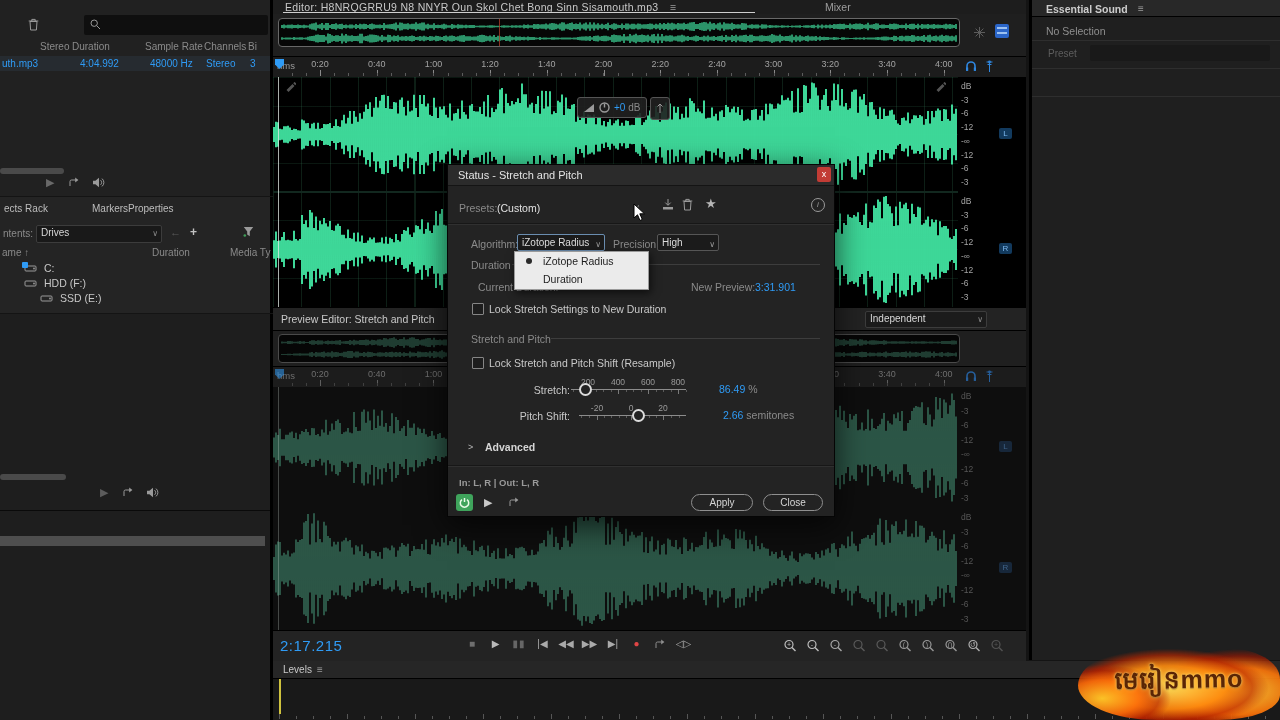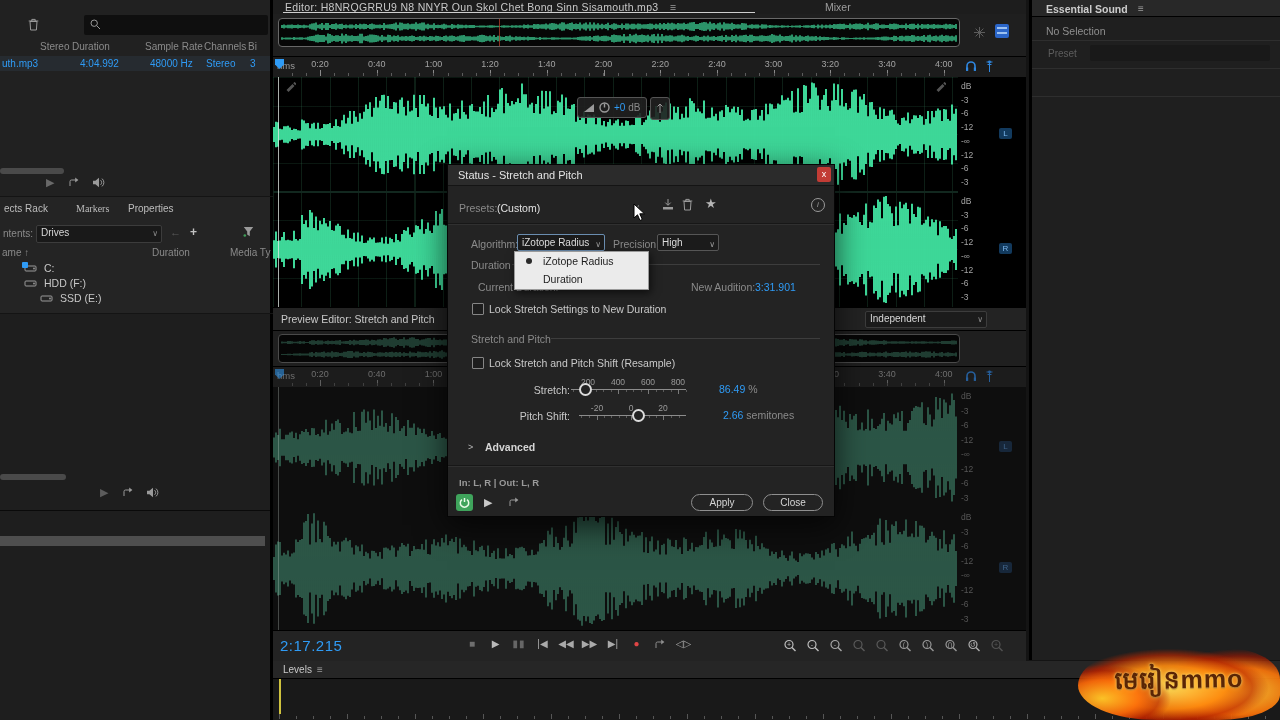--- a/index.html
+++ b/index.html
@@ -171,21 +171,21 @@
         <svg width="13" height="11" viewBox="0 0 13 11">
           <path d="M1 3.8h2.4L7 .8v9.4L3.4 7.2H1z" fill="currentColor"></path>
           <path d="M8.6 3.2a3 3 0 0 1 0 4.6 M10 1.6a5 5 0 0 1 0 7.8" fill="none" stroke="currentColor"></path>
         </svg>
       </span>
   </div>
 
   <div class="browser-panel panel">
     <div id="browser-tabs">
         <div class="tab" style="left: 4px;">ects Rack</div>
-        <div class="tab" style="left: 76px; font-family: Liberation Serif, serif;">Markers</div>
+        <div class="tab" style="left: 92px;">Markers</div>
         <div class="tab" style="left: 128px;">Properties</div>
       </div>
     <span class="abs lbl" style="left:3px;top:31px;">ntents:</span>
     <div class="select" style="left:36px;top:28px;width:116px;height:16px;">
       <span>Drives</span>
       <span class="chev">∨</span>
     </div>
     <span class="abs" style="left:170px;top:29px;color:#5c5c5c;font-size:11px;">←</span>
     <span class="abs" style="left:190px;top:28px;color:#c2c2c2;font-size:12px;font-weight:bold;">+</span>
     <span class="abs icon" style="left:243px;top:29px;">
@@ -758,21 +758,21 @@
     </div>
     <span class="abs lbl" style="left:165px;top:73px;">Precision:</span>
     <div class="drop" style="left:209px;top:69px;width:62px;">
       <span>High</span>
       <span class="chev">∨</span>
     </div>
 
     <span class="abs lbl" style="left:23px;top:94px;">Duration</span>
     <div class="gline" style="left:64px;top:99px;width:308px;"></div>
     <span class="abs lbl" style="left:30px;top:116px;">Current Duration:</span>
-    <span class="abs lbl" style="left:243px;top:116px;">New Audition:</span>
+    <span class="abs lbl" style="left:243px;top:116px;">New Preview:</span>
     <span class="abs blue" style="left:307px;top:116px;">3:31.901</span>
 
     <span class="chk" style="left:24px;top:138px;"></span>
     <span class="abs" style="left:41px;top:138px;color:#c9c9c9;">Lock Stretch Settings to New Duration</span>
 
     <span class="abs lbl" style="left:23px;top:168px;">Stretch and Pitch</span>
     <div class="gline" style="left:103px;top:173px;width:269px;"></div>
 
     <span class="chk" style="left:24px;top:192px;"></span>
     <span class="abs" style="left:41px;top:192px;color:#c9c9c9;">Lock Stretch and Pitch Shift (Resample)</span>

